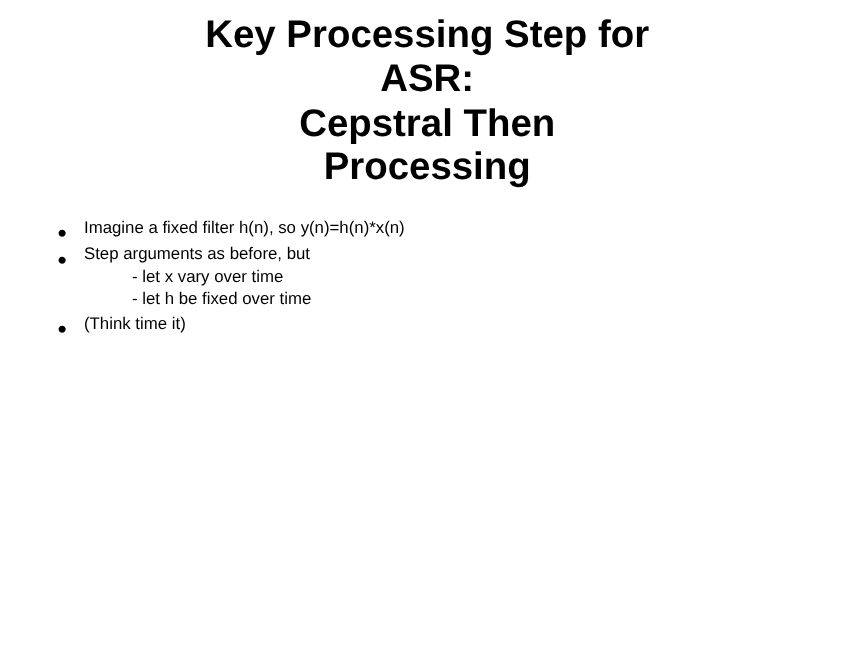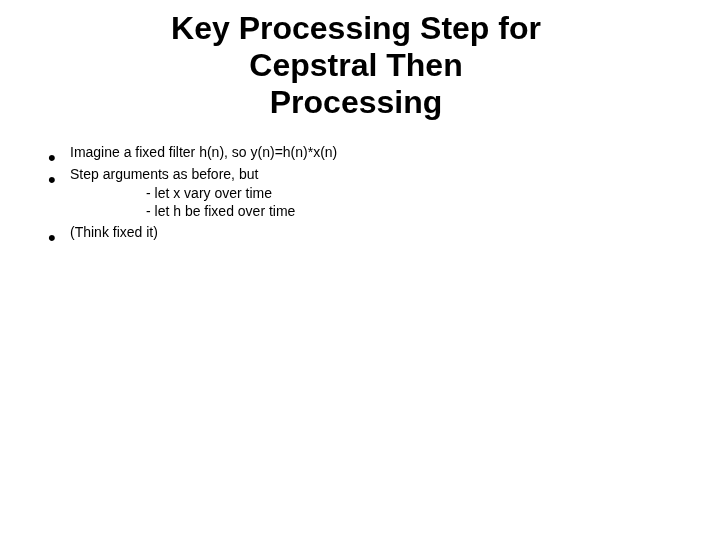--- a/index.html
+++ b/index.html
@@ -40,47 +40,48 @@
     margin-bottom: 4px;
   }
   ul.bullets > li::before {
     content: "•";
     position: absolute;
     left: 6px;
     top: 0;
     font-size: 22px;
   }
   .sublines {
-    margin-left: 76px;
+    margin-left: 40px;
     margin-top: 2px;
   }
   .sublines .subline {
     display: block;
   }
 </style>
 </head>
 <body>
 
 <div class="slide">
 
   <h1 class="title">
     <span class="line">Key Processing Step for</span>
+    <span class="line">ASR:</span>
     <span class="line">Cepstral Then</span>
     <span class="line">Processing</span>
   </h1>
 
   <ul class="bullets">
     <li>
       <span>Imagine a fixed filter h(n), so y(n)=h(n)*x(n)</span>
     </li>
     <li>
       <span>Step arguments as before, but</span>
       <div class="sublines">
         <span class="subline">- let x vary over time</span>
         <span class="subline">- let h be fixed over time</span>
       </div>
     </li>
     <li>
-      <span>(Think fixed it)</span>
+      <span>(Think time it)</span>
     </li>
   </ul>
 
 </div>
 
 </body></html>

